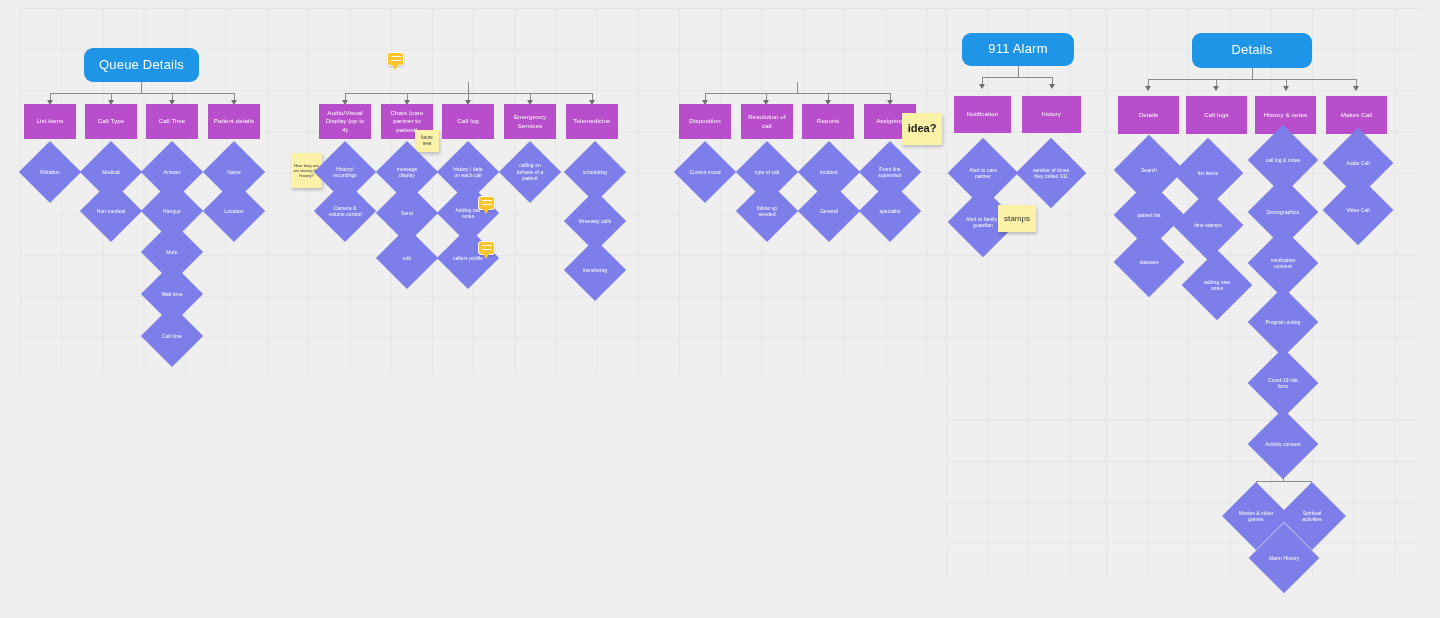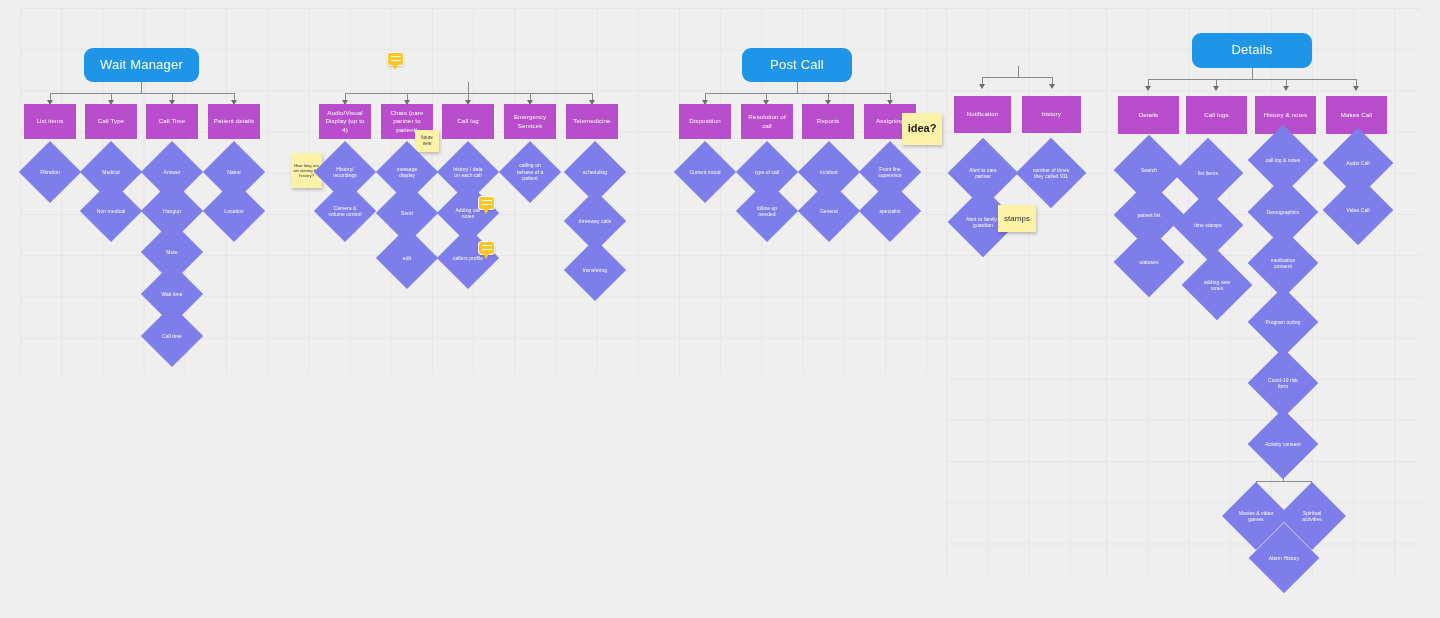--- a/index.html
+++ b/index.html
@@ -156,21 +156,21 @@
 </head>
 <body>
 
 <div id="canvas">
 
   <div class="grid-region" style="left:20px; top:8px; width:926px; height:366px;"></div>
   <div class="grid-region" style="left:946px; top:8px; width:160px; height:570px;"></div>
   <div class="grid-region" style="left:1106px; top:8px; width:314px; height:570px;"></div>
 
   <div class="root-node" style="left:84px; top:48px; width:115px; height:34px;">
-    <span>Wait Manager</span>
+    <span>Queue Details</span>
   </div>
 
   <div class="line-v" style="left:141px; top:82px; height:12px;"></div>
   <div class="line-h" style="left:50px; top:93px; width:185px;"></div>
   <div class="line-v" style="left:50px; top:93px; height:9px;"></div>
   <div class="line-v" style="left:111px; top:93px; height:9px;"></div>
   <div class="line-v" style="left:172px; top:93px; height:9px;"></div>
   <div class="line-v" style="left:234px; top:93px; height:9px;"></div>
   <div class="arrow" style="left:47px; top:100px;"></div>
   <div class="arrow" style="left:108px; top:100px;"></div>
@@ -331,23 +331,20 @@
     </div>
   <div class="diamond" style="left:573px; top:199px; width:44px; height:44px;">
     <div class="dshape"></div>
     <div class="dlabel">threeway calls</div>
     </div>
   <div class="diamond" style="left:573px; top:248px; width:44px; height:44px;">
     <div class="dshape"></div>
     <div class="dlabel">transfering</div>
     </div>
 
-  <div class="root-node" style="left:742px; top:48px; width:110px; height:34px;">
-    <span>Post Call</span>
-  </div>
   <div class="line-v" style="left:797px; top:82px; height:12px;"></div>
   <div class="line-h" style="left:705px; top:93px; width:185px;"></div>
   <div class="line-v" style="left:705px; top:93px; height:9px;"></div>
   <div class="line-v" style="left:766px; top:93px; height:9px;"></div>
   <div class="line-v" style="left:828px; top:93px; height:9px;"></div>
   <div class="line-v" style="left:890px; top:93px; height:9px;"></div>
   <div class="arrow" style="left:702px; top:100px;"></div>
   <div class="arrow" style="left:763px; top:100px;"></div>
   <div class="arrow" style="left:825px; top:100px;"></div>
   <div class="arrow" style="left:887px; top:100px;"></div>
@@ -394,20 +391,23 @@
 
   <div class="diamond" style="left:868px; top:150px; width:44px; height:44px;">
     <div class="dshape"></div>
     <div class="dlabel">Front line supervisor</div>
     </div>
   <div class="diamond" style="left:868px; top:189px; width:44px; height:44px;">
     <div class="dshape"></div>
     <div class="dlabel">specialist</div>
     </div>
 
+  <div class="root-node" style="left:962px; top:33px; width:112px; height:33px;">
+    <span>911 Alarm</span>
+  </div>
   <div class="line-v" style="left:1018px; top:66px; height:12px;"></div>
   <div class="line-h" style="left:982px; top:77px; width:70px;"></div>
   <div class="line-v" style="left:982px; top:77px; height:9px;"></div>
   <div class="line-v" style="left:1052px; top:77px; height:9px;"></div>
   <div class="arrow" style="left:979px; top:84px;"></div>
   <div class="arrow" style="left:1049px; top:84px;"></div>
 
   <div class="rect-node" style="left:954px; top:96px; width:57px; height:37px;">
     <span>Notification</span>
     </div>

